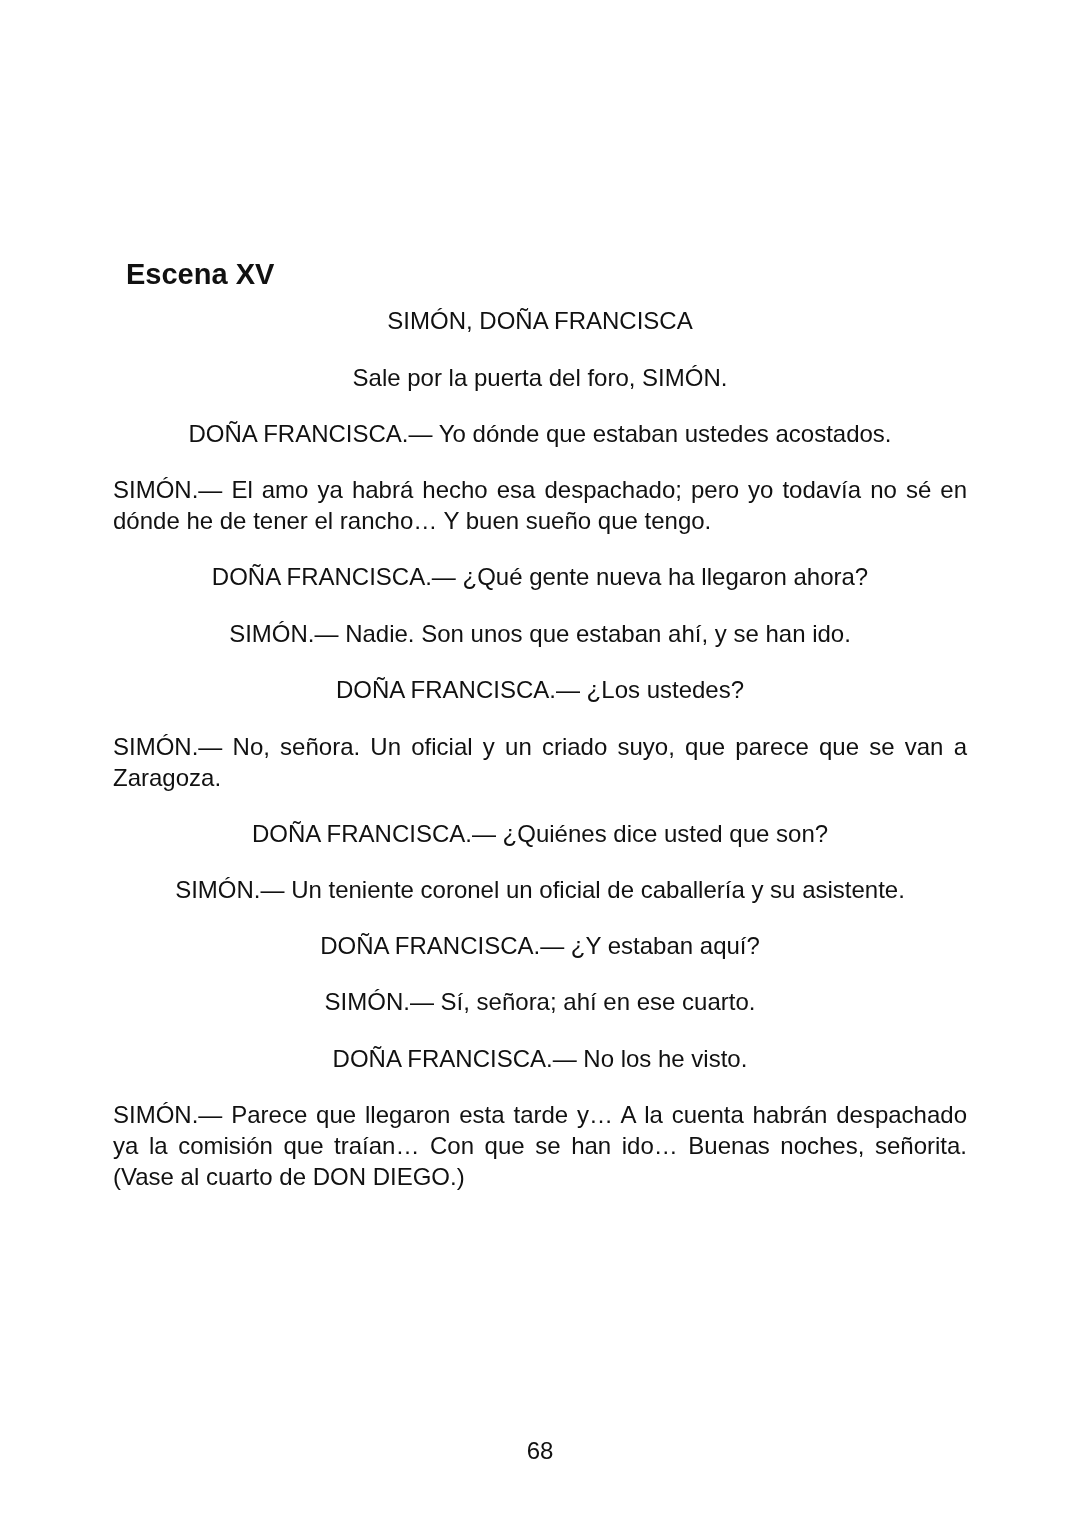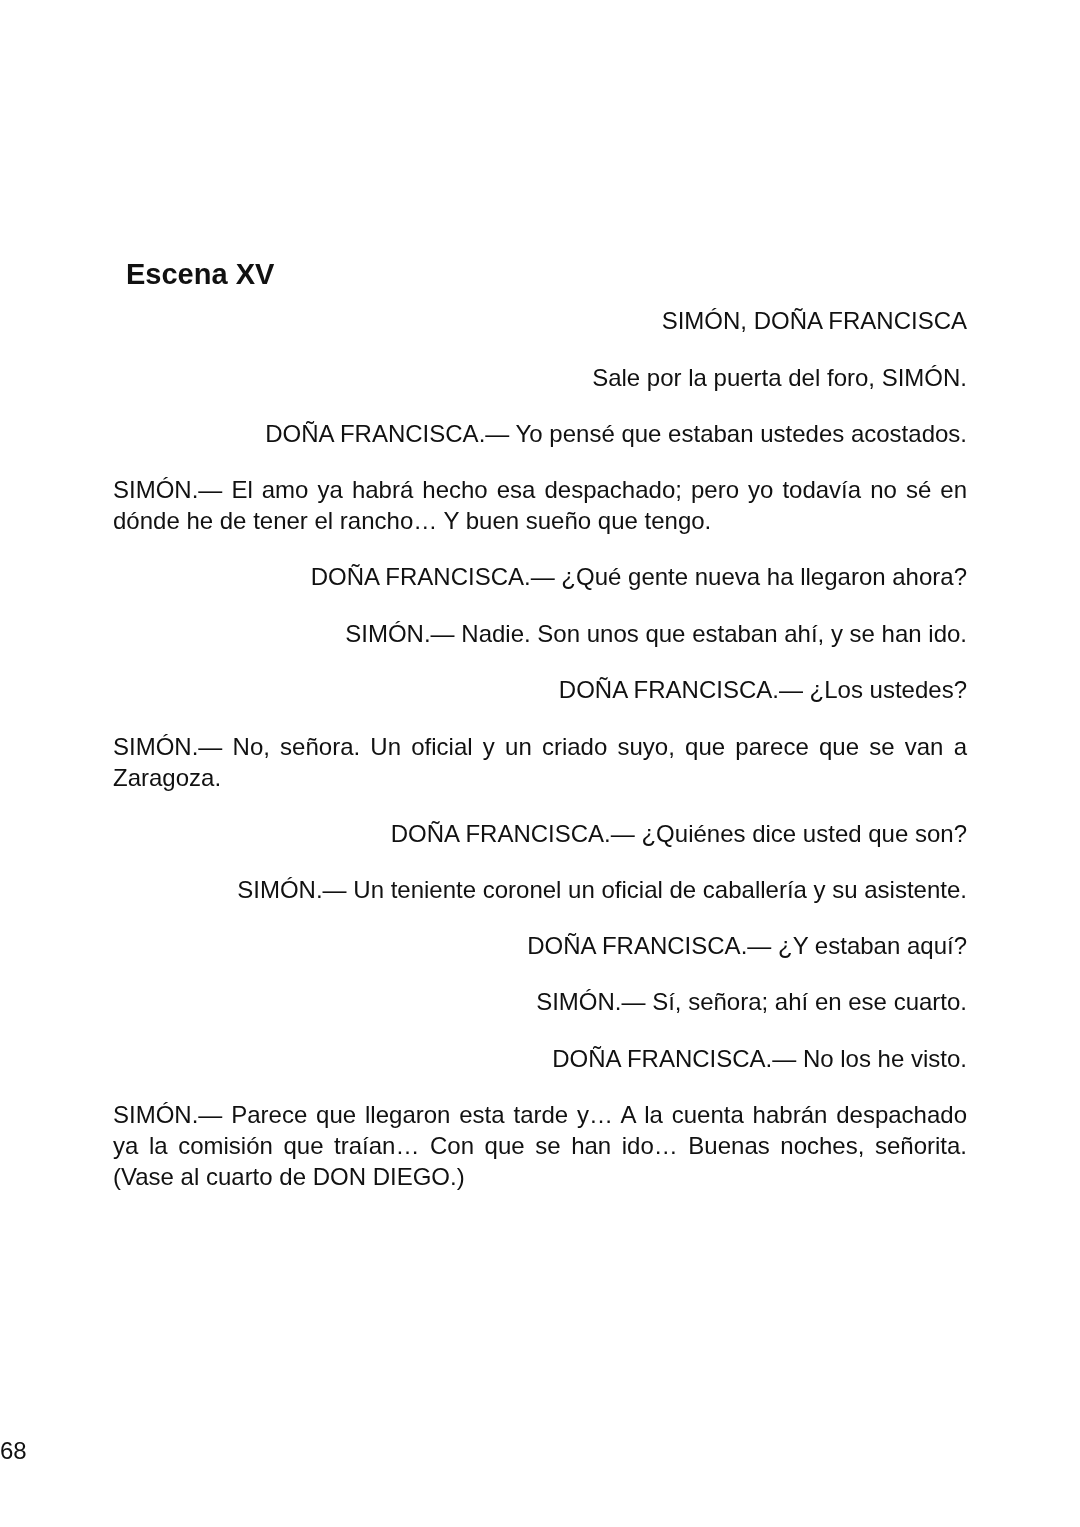--- a/index.html
+++ b/index.html
@@ -33,44 +33,44 @@
     }
     .para {
       position: absolute;
       left: 0;
       width: 854px;
       margin: 0;
       font-size: 24px;
       line-height: 31px;
       text-align: justify;
     }
-    .single { white-space: nowrap; text-align: right; }
+    .single { white-space: nowrap; text-align: center; }
     .italic { }
     .page-number {
       position: absolute;
       top: 1436px;
       left: 0;
       width: 1080px;
-      text-align: left;
+      text-align: center;
       font-size: 24px;
       line-height: 30px;
     }
   </style>
 </head>
 <body>
 
 <div class="page">
   <h2 class="scene-title">Escena XV</h2>
 
   <p class="para single" style="top:305px">SIMÓN, DOÑA FRANCISCA</p>
 
   <p class="para single italic" style="top:362px">Sale por la puerta del foro, SIMÓN.</p>
 
   <p class="para single" style="top:418px">
-    <span>DOÑA FRANCISCA.—</span><span> Yo pensé que estaban ustedes acostados.</span>
+    <span>DOÑA FRANCISCA.—</span><span> Yo dónde que estaban ustedes acostados.</span>
   </p>
 
   <p class="para" style="top:474px">
     <span>SIMÓN.—</span><span> El amo ya habrá hecho esa despachado; pero yo todavía no sé en dónde he de tener el rancho… Y buen sueño que tengo.</span>
   </p>
 
   <p class="para single" style="top:561px">
     <span>DOÑA FRANCISCA.—</span><span> ¿Qué gente nueva ha llegaron ahora?</span>
   </p>
 

